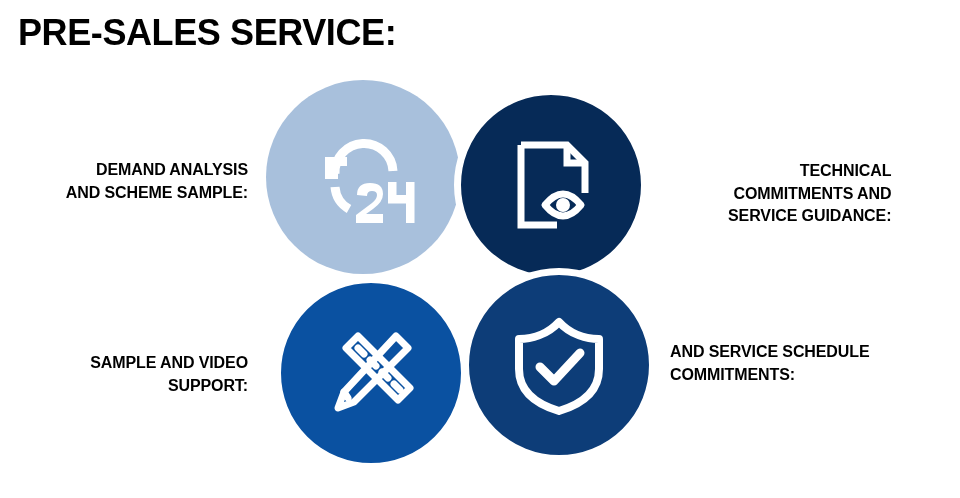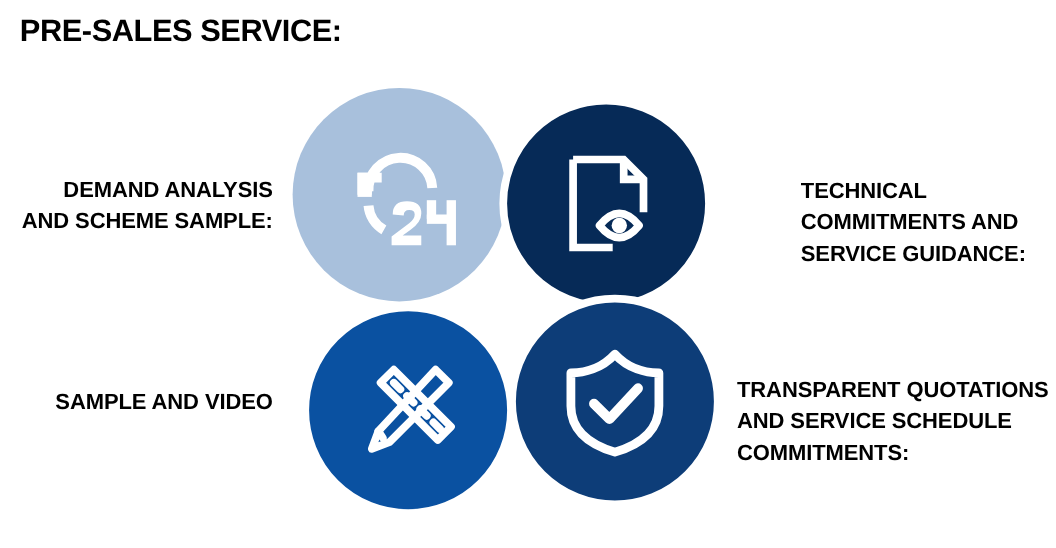--- a/index.html
+++ b/index.html
@@ -13,21 +13,21 @@
     position: relative;
     overflow: hidden;
     font-family: "Liberation Sans", sans-serif;
     -webkit-font-smoothing: antialiased;
   }
 
   #page-title {
     position: absolute;
     left: 18px;
     top: 12px;
-    font-size: 28px;
+    font-size: 36px;
     font-weight: bold;
     color: #000000;
     letter-spacing: -0.4px;
     white-space: nowrap;
   }
 
   
   #circle-cluster {
     position: absolute;
     left: 266px;
@@ -78,21 +78,21 @@
     align-items: center;
     justify-content: center;
   }
   .icon-wrap svg {
     display: block;
   }
 
   
   .label {
     position: absolute;
-    font-size: 20px;
+    font-size: 16px;
     font-weight: bold;
     color: #000000;
     line-height: 1.42;
     letter-spacing: -0.1px;
     white-space: nowrap;
   }
   .label.right-align {
     text-align: right;
   }
   .label.left-align {
@@ -102,20 +102,21 @@
     right: 712px;
     top: 159px;
   }
   #label-sample {
     right: 712px;
     top: 352px;
   }
   #label-technical {
     left: 728px;
     top: 160px;
+    text-align: right;
   }
   #label-transparent {
     left: 670px;
     top: 341px;
   }
   .label .line {
     display: block;
   }
 </style>
 </head>
@@ -188,19 +189,19 @@
 </div>
 
 <div class="label left-align" id="label-technical">
   <span class="line">TECHNICAL</span>
   <span class="line">COMMITMENTS AND</span>
   <span class="line">SERVICE GUIDANCE:</span>
 </div>
 
 <div class="label right-align" id="label-sample">
   <span class="line">SAMPLE AND VIDEO</span>
+  <span class="line">SUPPORT:</span>
 </div>
 
 <div class="label left-align" id="label-transparent">
-  <span class="line">TRANSPARENT QUOTATIONS</span>
   <span class="line">AND SERVICE SCHEDULE</span>
   <span class="line">COMMITMENTS:</span>
 </div>
 
 </body></html>

